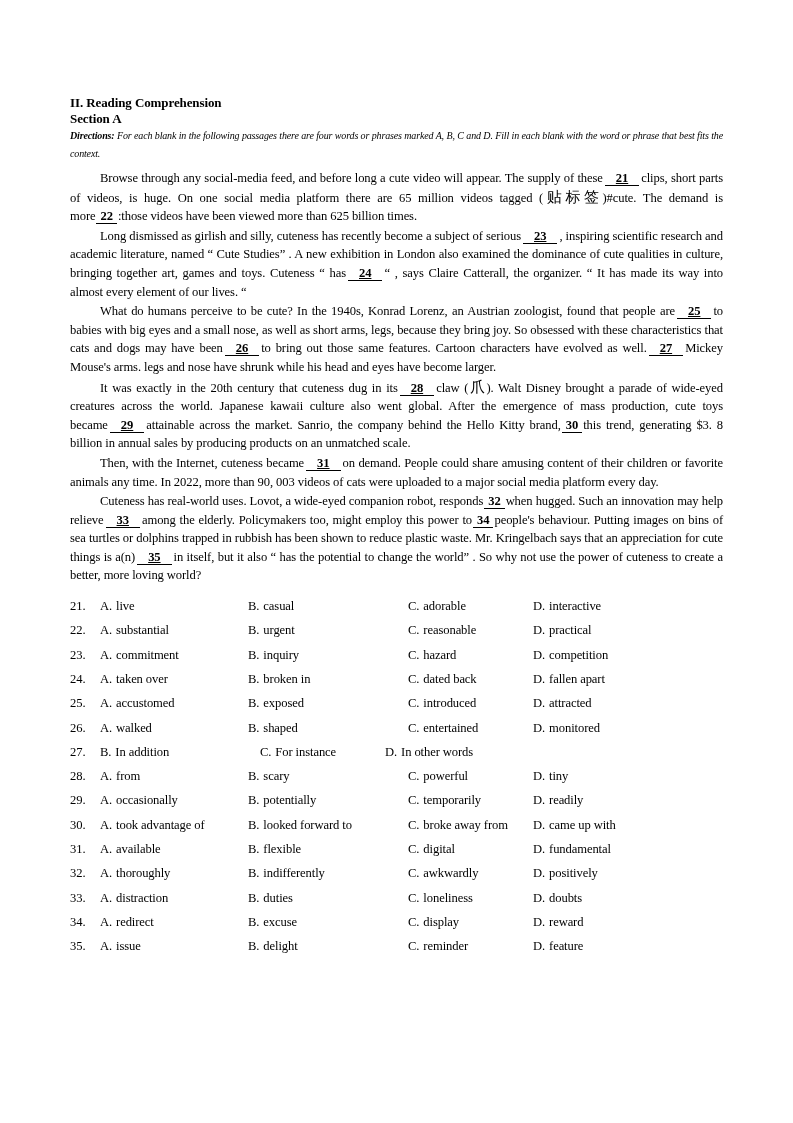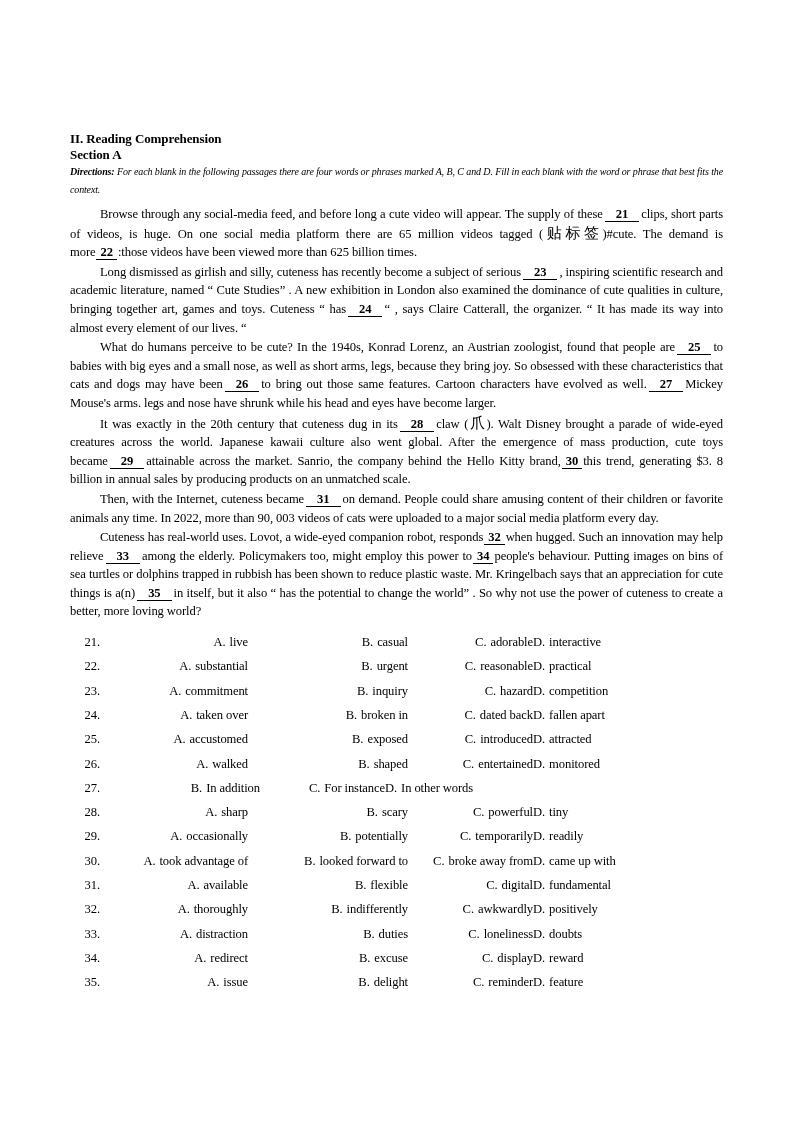--- a/index.html
+++ b/index.html
@@ -16,21 +16,20 @@
   }
   .page {
     position: relative;
     width: 793px;
     height: 1123px;
     box-sizing: border-box;
     padding: 95px 70px 0 70px;
   }
   .doc-body {
     width: 653px;
-    margin-top: 36px;
   }
   .heading {
     font-size: 13px;
     font-weight: bold;
     line-height: 16px;
     letter-spacing: -0.1px;
   }
   .directions {
     font-size: 10px;
     font-style: italic;
@@ -54,20 +53,21 @@
   .passage + .passage {
     margin-top: 1px;
   }
   .gap-spacer { height: 6px; }
   .blank {
     font-weight: bold;
     border-bottom: 1.3px solid #000;
     padding: 0 11px;
     margin: 0 2px;
     white-space: nowrap;
+    text-decoration: underline;
   }
   .blank-tight {
     font-weight: bold;
     border-bottom: 1.3px solid #000;
     padding: 0 4px;
     margin: 0 1px;
     white-space: nowrap;
   }
   .cjk {
     font-family: "DejaVu Sans", sans-serif;
@@ -77,21 +77,20 @@
     margin-top: 9px;
     width: 653px;
   }
   .q-row {
     display: flex;
     align-items: baseline;
     font-size: 12.6px;
     line-height: 24.3px;
     letter-spacing: -0.1px;
     white-space: nowrap;
-    text-align: right;
   }
   .q-num {
     width: 30px;
     flex: 0 0 30px;
   }
   .q-opt {
     flex: 0 0 auto;
   }
   .opt-a { width: 148px; }
   .opt-b { width: 160px; }
@@ -168,21 +167,21 @@
           <span class="q-opt opt-d"><span class="opt-letter">D.</span><span>monitored</span></span>
         </div>
         <div class="q-row">
           <span class="q-num">27.</span>
           <span class="q-opt opt-b"><span class="opt-letter">B.</span><span>In addition</span></span>
           <span class="q-opt opt-c"><span class="opt-letter">C.</span><span>For instance</span></span>
           <span class="q-opt opt-d"><span class="opt-letter">D.</span><span>In other words</span></span>
         </div>
         <div class="q-row">
           <span class="q-num">28.</span>
-          <span class="q-opt opt-a"><span class="opt-letter">A.</span><span>sharp</span></span>
+          <span class="q-opt opt-a"><span class="opt-letter">A.</span><span>from</span></span>
           <span class="q-opt opt-b"><span class="opt-letter">B.</span><span>scary</span></span>
           <span class="q-opt opt-c"><span class="opt-letter">C.</span><span>powerful</span></span>
           <span class="q-opt opt-d"><span class="opt-letter">D.</span><span>tiny</span></span>
         </div>
         <div class="q-row">
           <span class="q-num">29.</span>
           <span class="q-opt opt-a"><span class="opt-letter">A.</span><span>occasionally</span></span>
           <span class="q-opt opt-b"><span class="opt-letter">B.</span><span>potentially</span></span>
           <span class="q-opt opt-c"><span class="opt-letter">C.</span><span>temporarily</span></span>
           <span class="q-opt opt-d"><span class="opt-letter">D.</span><span>readily</span></span>

